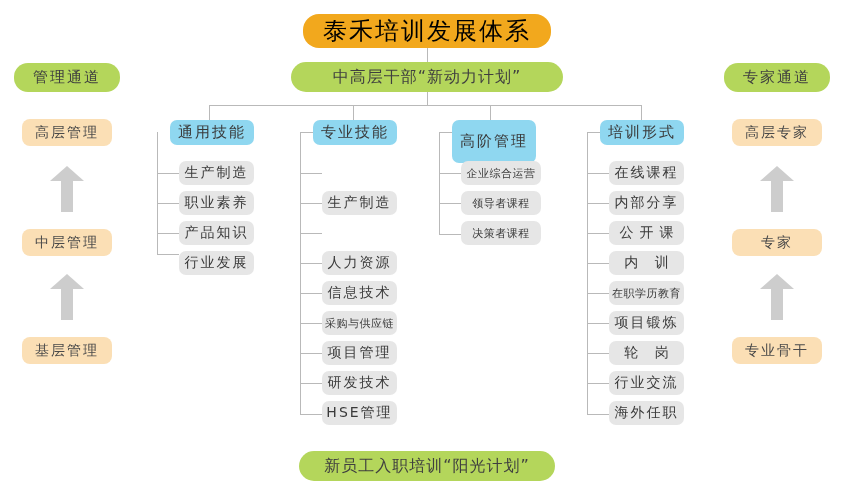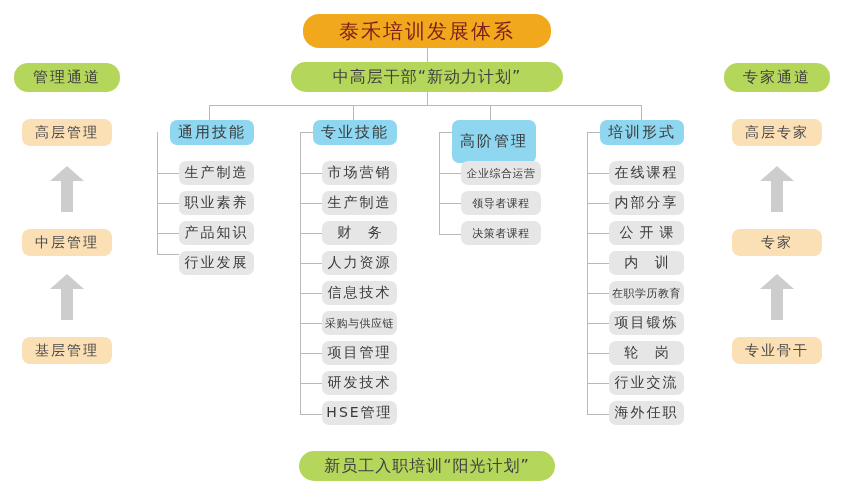--- a/index.html
+++ b/index.html
@@ -29,22 +29,22 @@
     color: #3a3a3a;
     white-space: nowrap;
     letter-spacing: 1px;
     text-align: center;
   }
 
   
   .banner-title {
     background: #F2A81D;
     border-radius: 16px;
-    color: #7f1d1d;
-    font-size: 20px;
+    color: #000000;
+    font-size: 24px;
     letter-spacing: 2px;
   }
   .banner-sub {
     background: #B4D65B;
     border-radius: 16px;
     color: #3f3f3f;
     font-size: 16px;
     letter-spacing: 1px;
   }
   .banner-bottom {
@@ -165,27 +165,25 @@
   <div class="line h" style="left:157px; top:233px; width:22px;"></div>
 
   <div class="pill leaf" style="left:179px; top:251px; width:75px; height:24px;">行业发展</div>
   <div class="line h" style="left:157px; top:254px; width:22px;"></div>
 
   <div class="pill col-head" style="left:313px; top:120px; width:84px; height:25px;">专业技能</div>
 
   <div class="line v" style="left:300px; top:132px; height:282px;"></div>
   <div class="line h" style="left:300px; top:132px; width:13px;"></div>
 
-  <div class="pill leaf" style="left:322px; top:161px; width:75px; height:24px;">市场营销</div>
   <div class="line h" style="left:300px; top:173px; width:22px;"></div>
 
   <div class="pill leaf" style="left:322px; top:191px; width:75px; height:24px;">生产制造</div>
   <div class="line h" style="left:300px; top:203px; width:22px;"></div>
 
-  <div class="pill leaf wide-gap" style="left:322px; top:221px; width:75px; height:24px;">财 务</div>
   <div class="line h" style="left:300px; top:233px; width:22px;"></div>
 
   <div class="pill leaf" style="left:322px; top:251px; width:75px; height:24px;">人力资源</div>
   <div class="line h" style="left:300px; top:263px; width:22px;"></div>
 
   <div class="pill leaf" style="left:322px; top:281px; width:75px; height:24px;">信息技术</div>
   <div class="line h" style="left:300px; top:293px; width:22px;"></div>
 
   <div class="pill leaf small" style="left:322px; top:311px; width:75px; height:24px;">采购与供应链</div>
   <div class="line h" style="left:300px; top:323px; width:22px;"></div>

